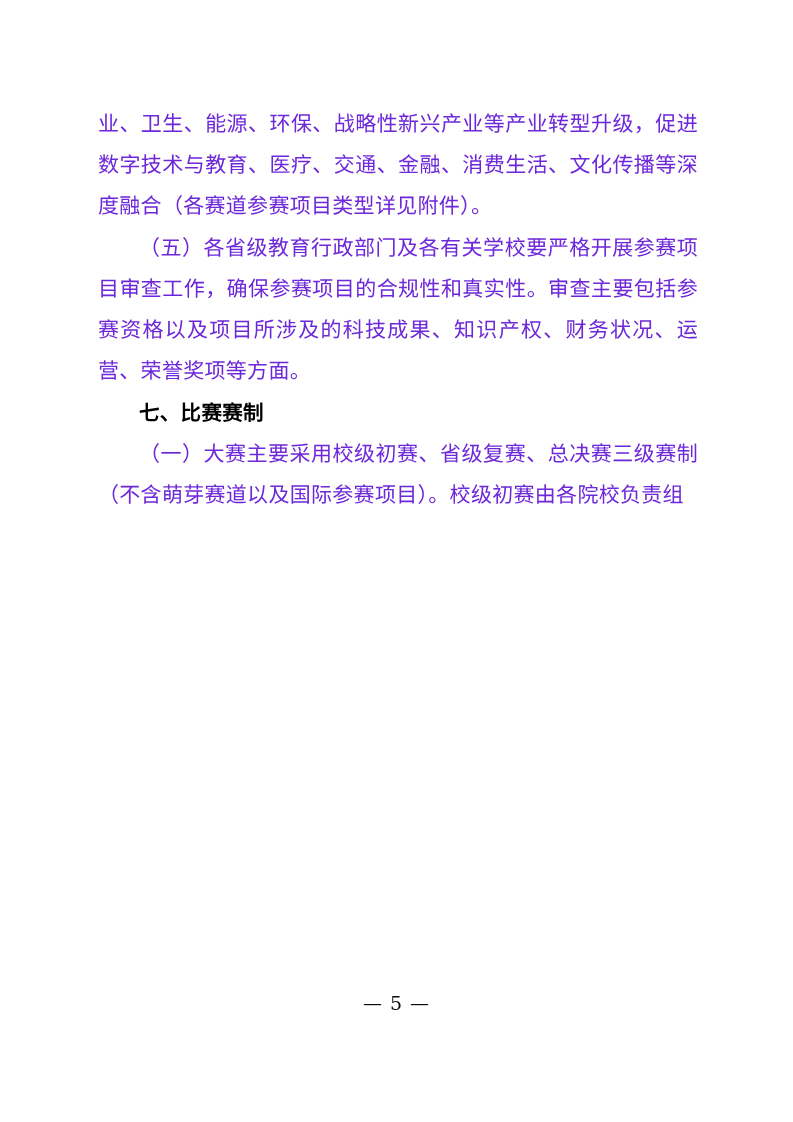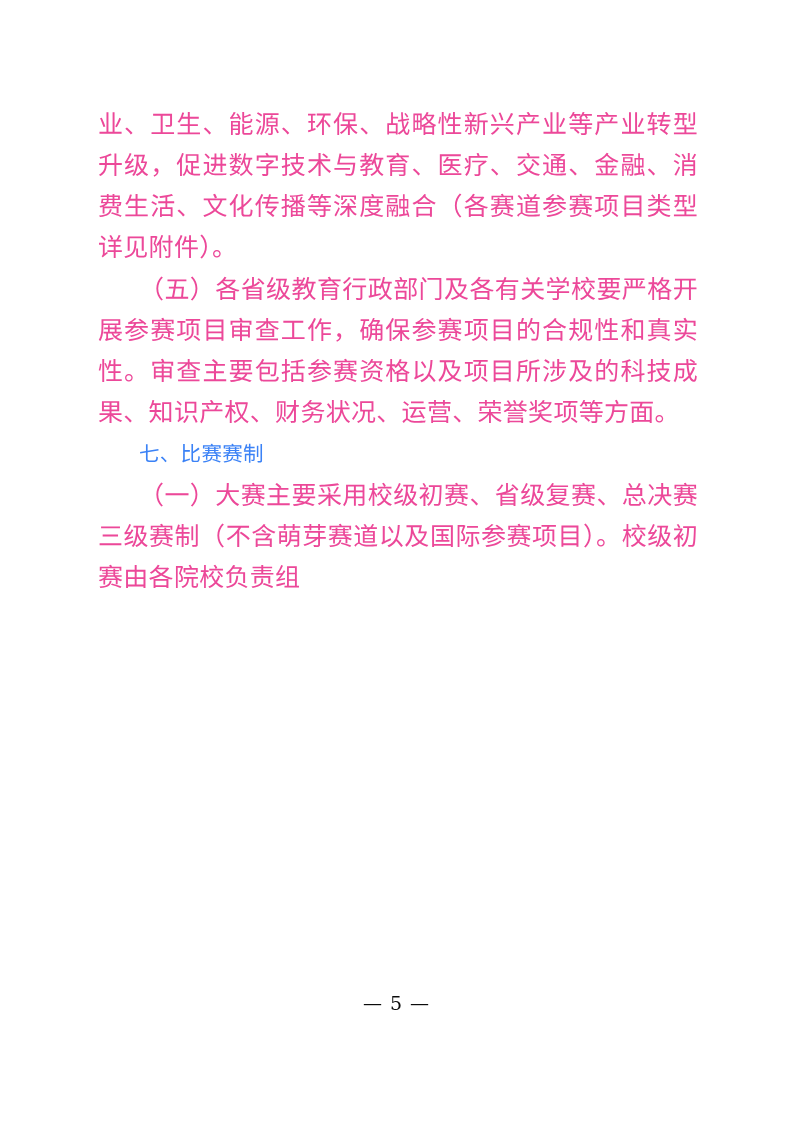--- a/index.html
+++ b/index.html
@@ -22,40 +22,40 @@
     box-sizing: border-box;
   }
   .content {
     position: absolute;
     left: 98px;
     top: 104px;
     width: 600px;
   }
   p.para {
     margin: 0 0 1px 0;
-    font-size: 25px;
+    font-size: 21px;
     line-height: 41px;
     text-align: justify;
     text-justify: inter-ideograph;
     letter-spacing: 0.3px;
     font-family: "DejaVu Serif", "Liberation Serif", serif;
-    color: #ec4899;
+    color: #6d28d9;
   }
   p.indent {
     text-indent: 41px;
   }
   h2.heading {
     margin: 0;
     font-size: 20.5px;
     line-height: 41px;
-    font-weight: normal;
+    font-weight: bold;
     text-indent: 41px;
     letter-spacing: 0.3px;
     font-family: "DejaVu Sans", "Liberation Sans", sans-serif;
-    color: #3b82f6;
+    color: #000000;
   }
   .page-number {
     position: absolute;
     left: 0;
     right: 0;
     top: 992px;
     text-align: center;
     font-size: 19px;
     font-family: "DejaVu Serif", "Liberation Serif", serif;
     color: #0b0b0b;

